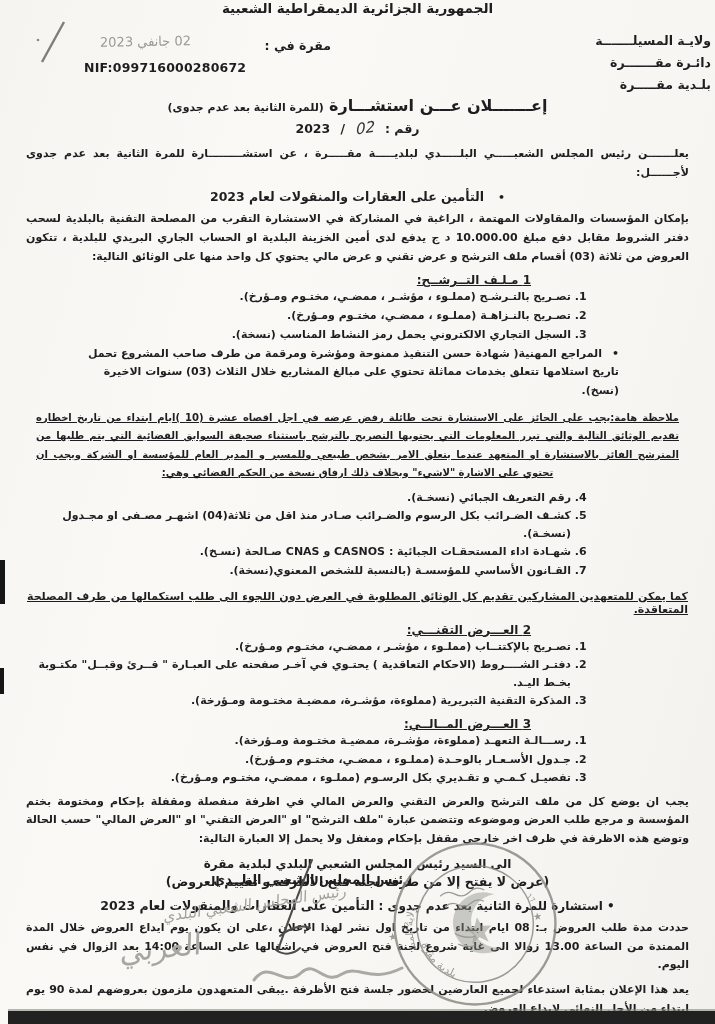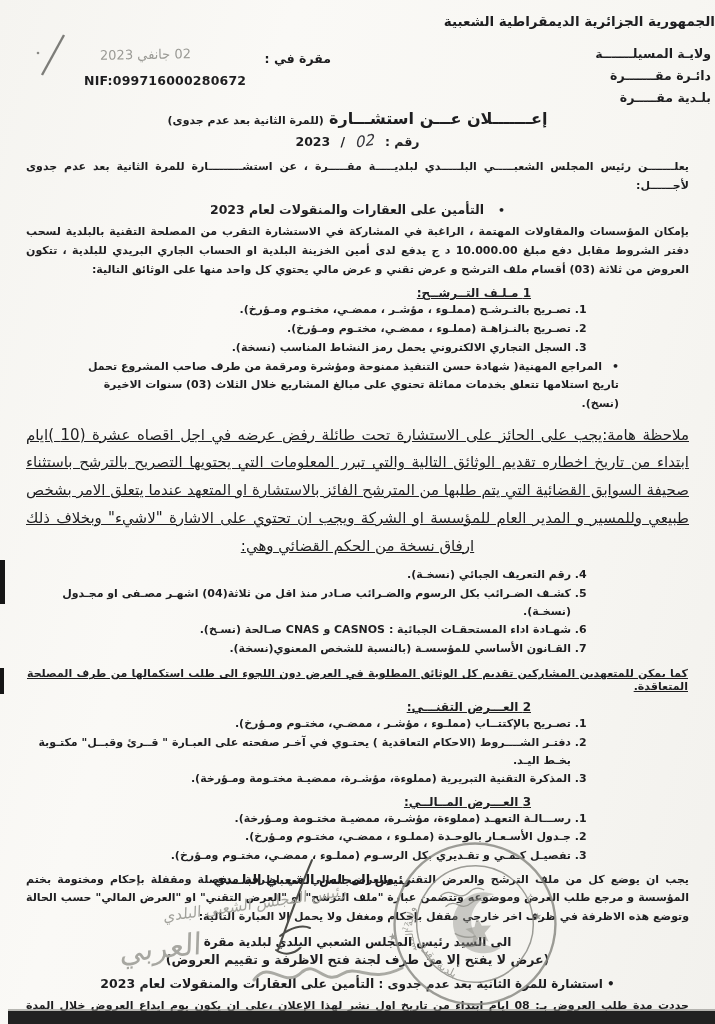--- a/index.html
+++ b/index.html
@@ -2,21 +2,21 @@
 <html lang="ar"><head>
 <meta charset="utf-8">
 <style>
   html,body{margin:0;padding:0;background:#d8d6d2;}
   .page{
     position:relative;width:715px;height:1024px;margin:0 auto;overflow:hidden;
     background:linear-gradient(105deg,#f5f4f0 0%,#faf9f6 30%,#f7f6f2 70%,#f2f1ed 100%);
     font-family:"DejaVu Sans",sans-serif;color:#1e1e20;direction:rtl;
   }
   .content{padding:0 26px;}
-  .republic{font-size:13.5px;font-weight:700;padding-top:13px;}
+  .republic{font-size:13.5px;font-weight:700;text-align:center;padding-top:0;}
   .hdr{position:relative;height:78px;}
   .org{position:absolute;right:4px;top:14px;text-align:right;font-size:12.5px;font-weight:700;line-height:22px;}
   .place{position:absolute;right:384px;top:22px;font-size:12.5px;font-weight:700;}
   .datestamp{position:absolute;left:100px;top:18px;font-size:13px;color:#9a9a95;letter-spacing:2px;transform:rotate(-1deg);white-space:nowrap;}
   .nif{position:absolute;left:84px;top:44px;font-size:12.5px;font-weight:700;direction:ltr;letter-spacing:.2px;}
   .penmark{position:absolute;left:12px;top:2px;width:60px;height:50px;}
   .title-line{text-align:center;margin-top:2px;}
   .title-main{font-size:16px;font-weight:900;letter-spacing:.5px;}
   .title-sub{font-size:11px;font-weight:700;}
   .num-line{text-align:center;font-size:12.5px;font-weight:700;margin-top:4px;}
@@ -26,21 +26,21 @@
   .intro{margin-top:8px;}
   .subject{display:block;text-align:center;font-size:12.5px;font-weight:900;margin:7px 0 5px;}
   .subject .blt{margin-left:14px;font-size:11px;}
   .sec-h{font-size:12px;font-weight:700;text-decoration:underline;margin:7px 158px 1px 0;}
   ol{margin:1px 0;padding:0 118px 0 0;}
   ol li{font-size:11px;font-weight:700;line-height:1.6;margin:1px 0;}
   ol li::marker{font-weight:700;}
   .refline{font-size:11px;font-weight:700;line-height:1.65;margin:2px 70px 0 40px;}
   .refline .blt{margin-left:10px;}
   .bilans{font-size:11px;font-weight:700;margin:1px 100px 2px 0;text-align:center;}
-  .note{font-size:15px;font-weight:400;line-height:1.85;text-align:justify;text-align-last:center;text-decoration:underline;margin:9px 0 6px;}
+  .note{font-size:10px;font-weight:700;line-height:1.85;text-align:justify;text-align-last:center;text-decoration:underline;margin:9px 10px 6px;}
   .note2{font-size:11px;font-weight:700;text-decoration:underline;text-align:justify;text-align-last:justify;margin:10px 1px 4px;}
   .addr1{text-align:center;font-size:12px;font-weight:700;margin-top:8px;}
   .addr2{text-align:center;font-size:12.5px;font-weight:700;margin-top:3px;}
   .subject2{text-align:center;font-size:12px;font-weight:700;margin:9px 0 4px;}
   .subject2 .heavy{font-weight:900;font-size:12.5px;}
   .sigzone{position:absolute;left:0;top:864px;width:715px;height:144px;}
   .sig-title{position:absolute;left:196px;top:8px;width:232px;text-align:center;font-size:13px;font-weight:700;}
   .faintline{position:absolute;left:88px;top:36px;width:260px;font-size:15px;color:#a2a29c;transform:rotate(-8deg) skewX(-10deg);letter-spacing:2px;white-space:nowrap;}
   .handname{position:absolute;left:120px;top:66px;font-size:30px;color:#a7a7a1;transform:rotate(-6deg) skewX(-8deg);letter-spacing:6px;}
   .stamp{position:absolute;left:382px;top:-26px;transform:rotate(-8deg);opacity:.85;}

